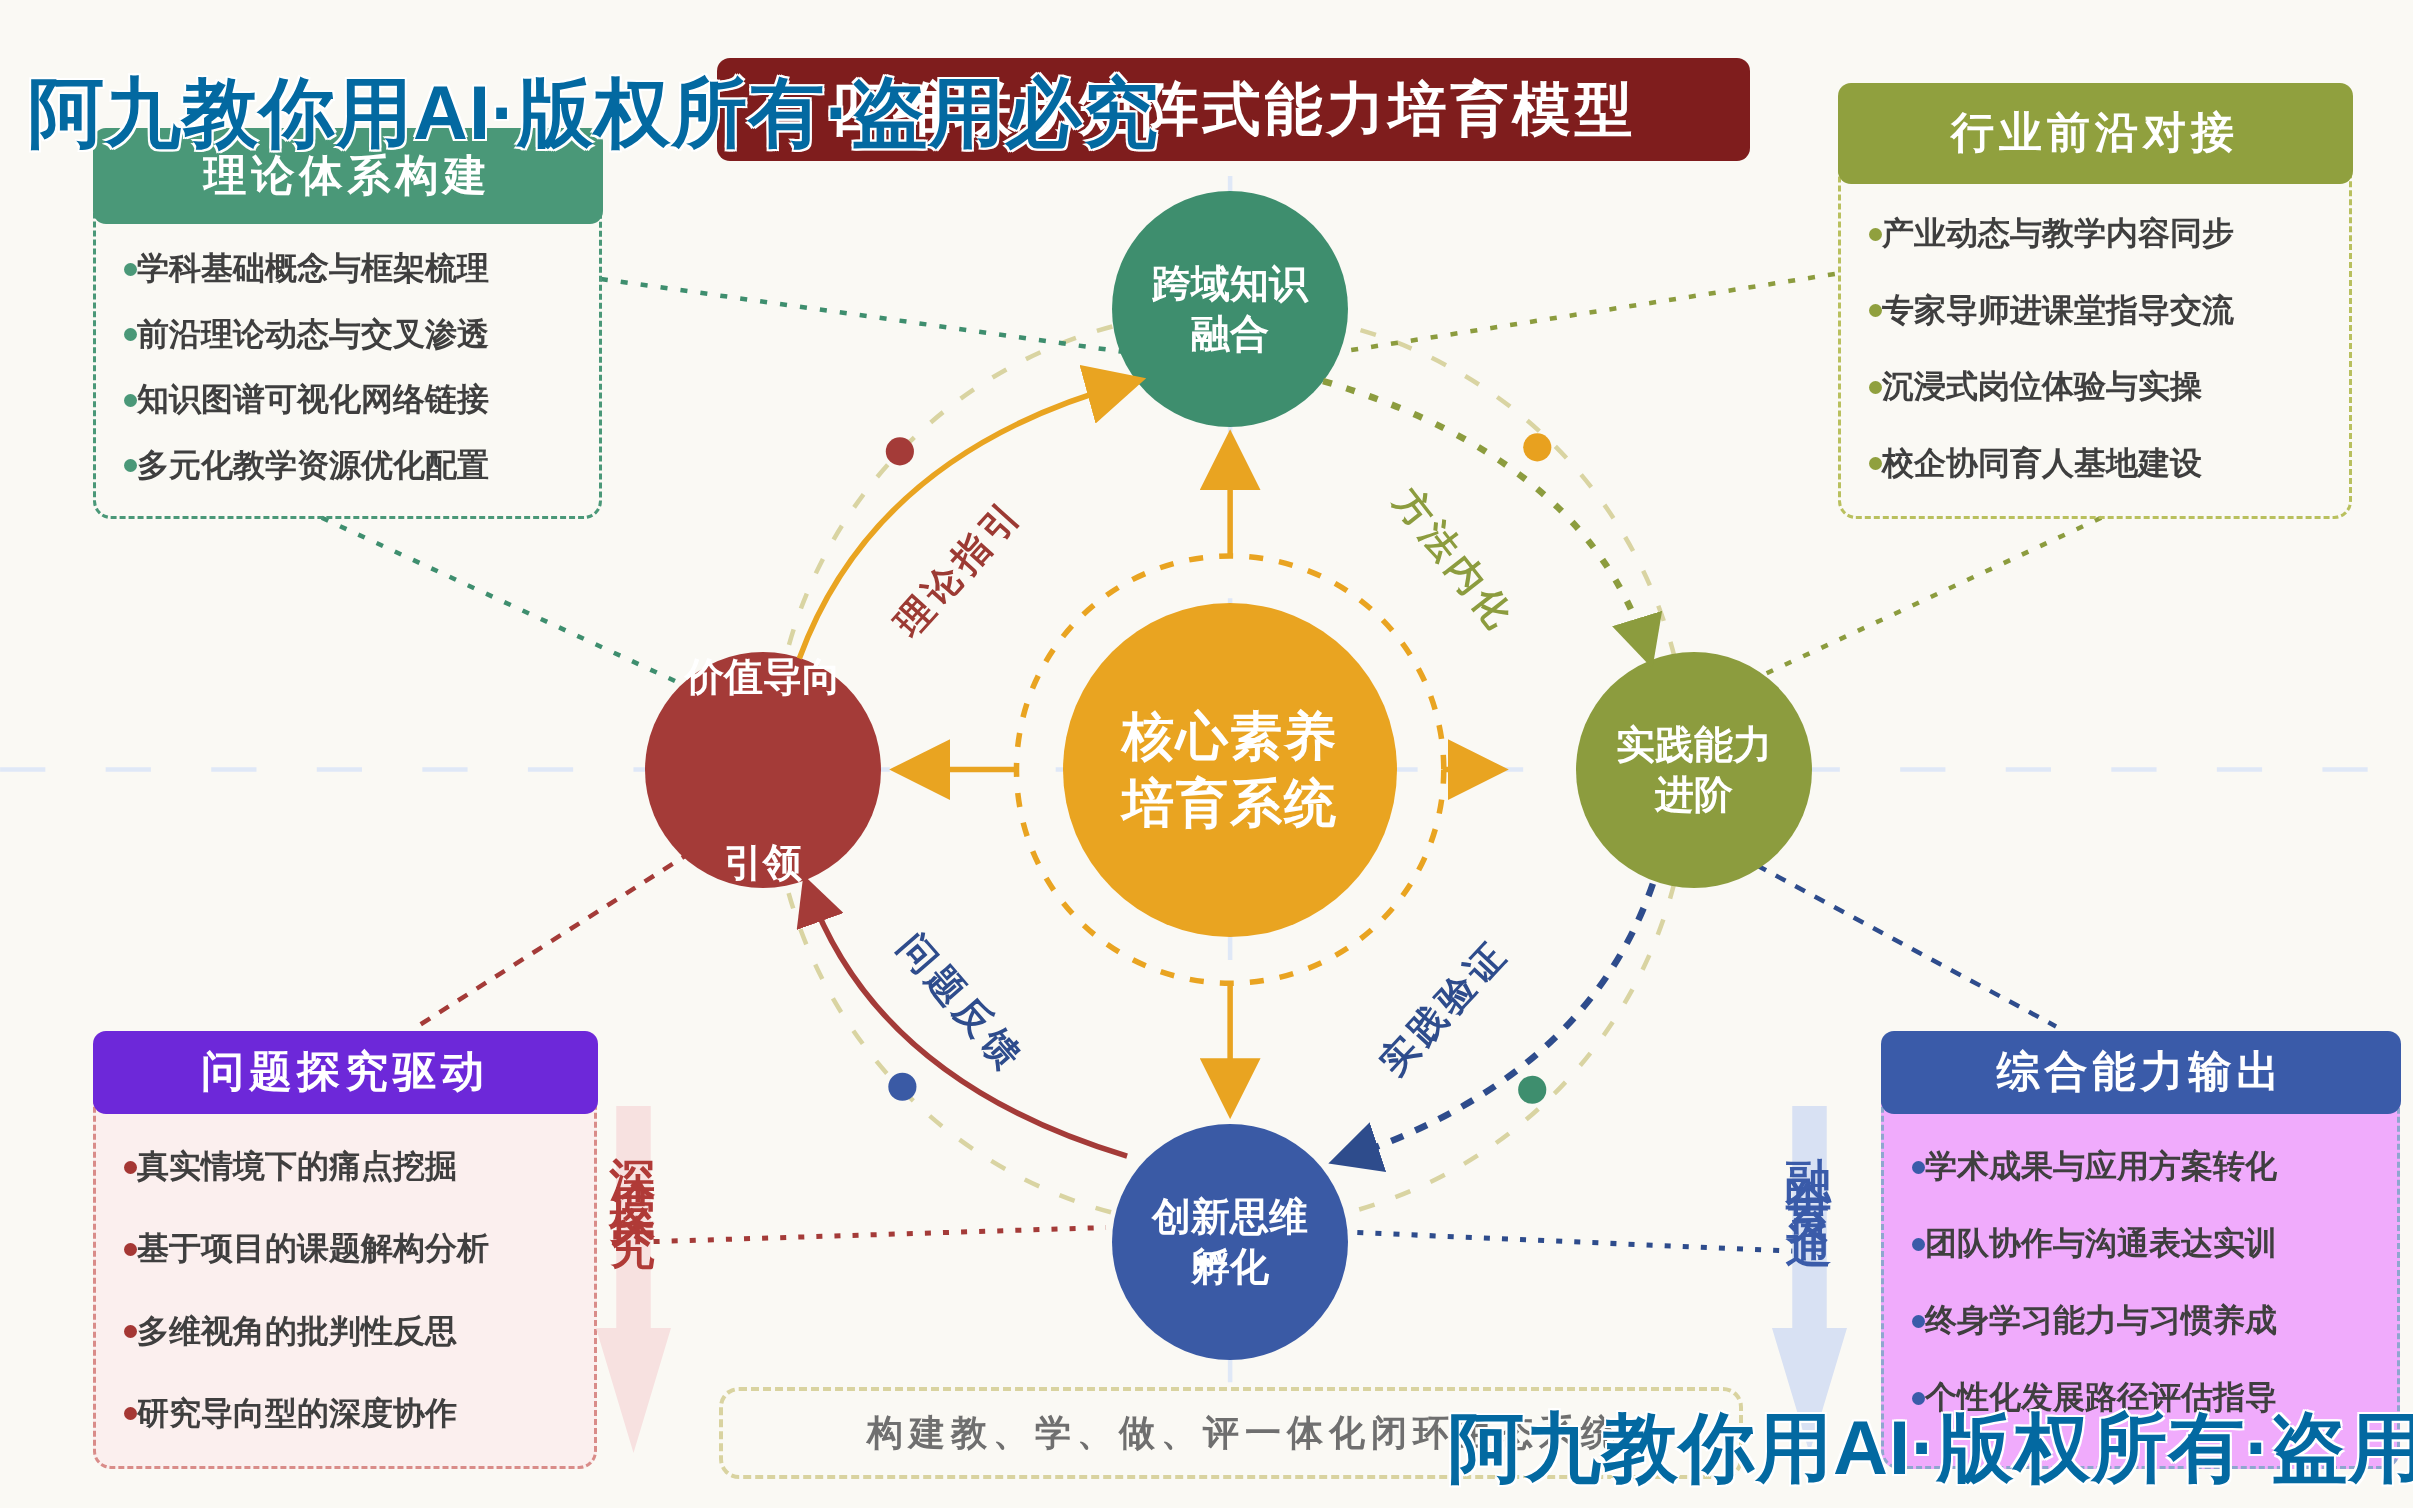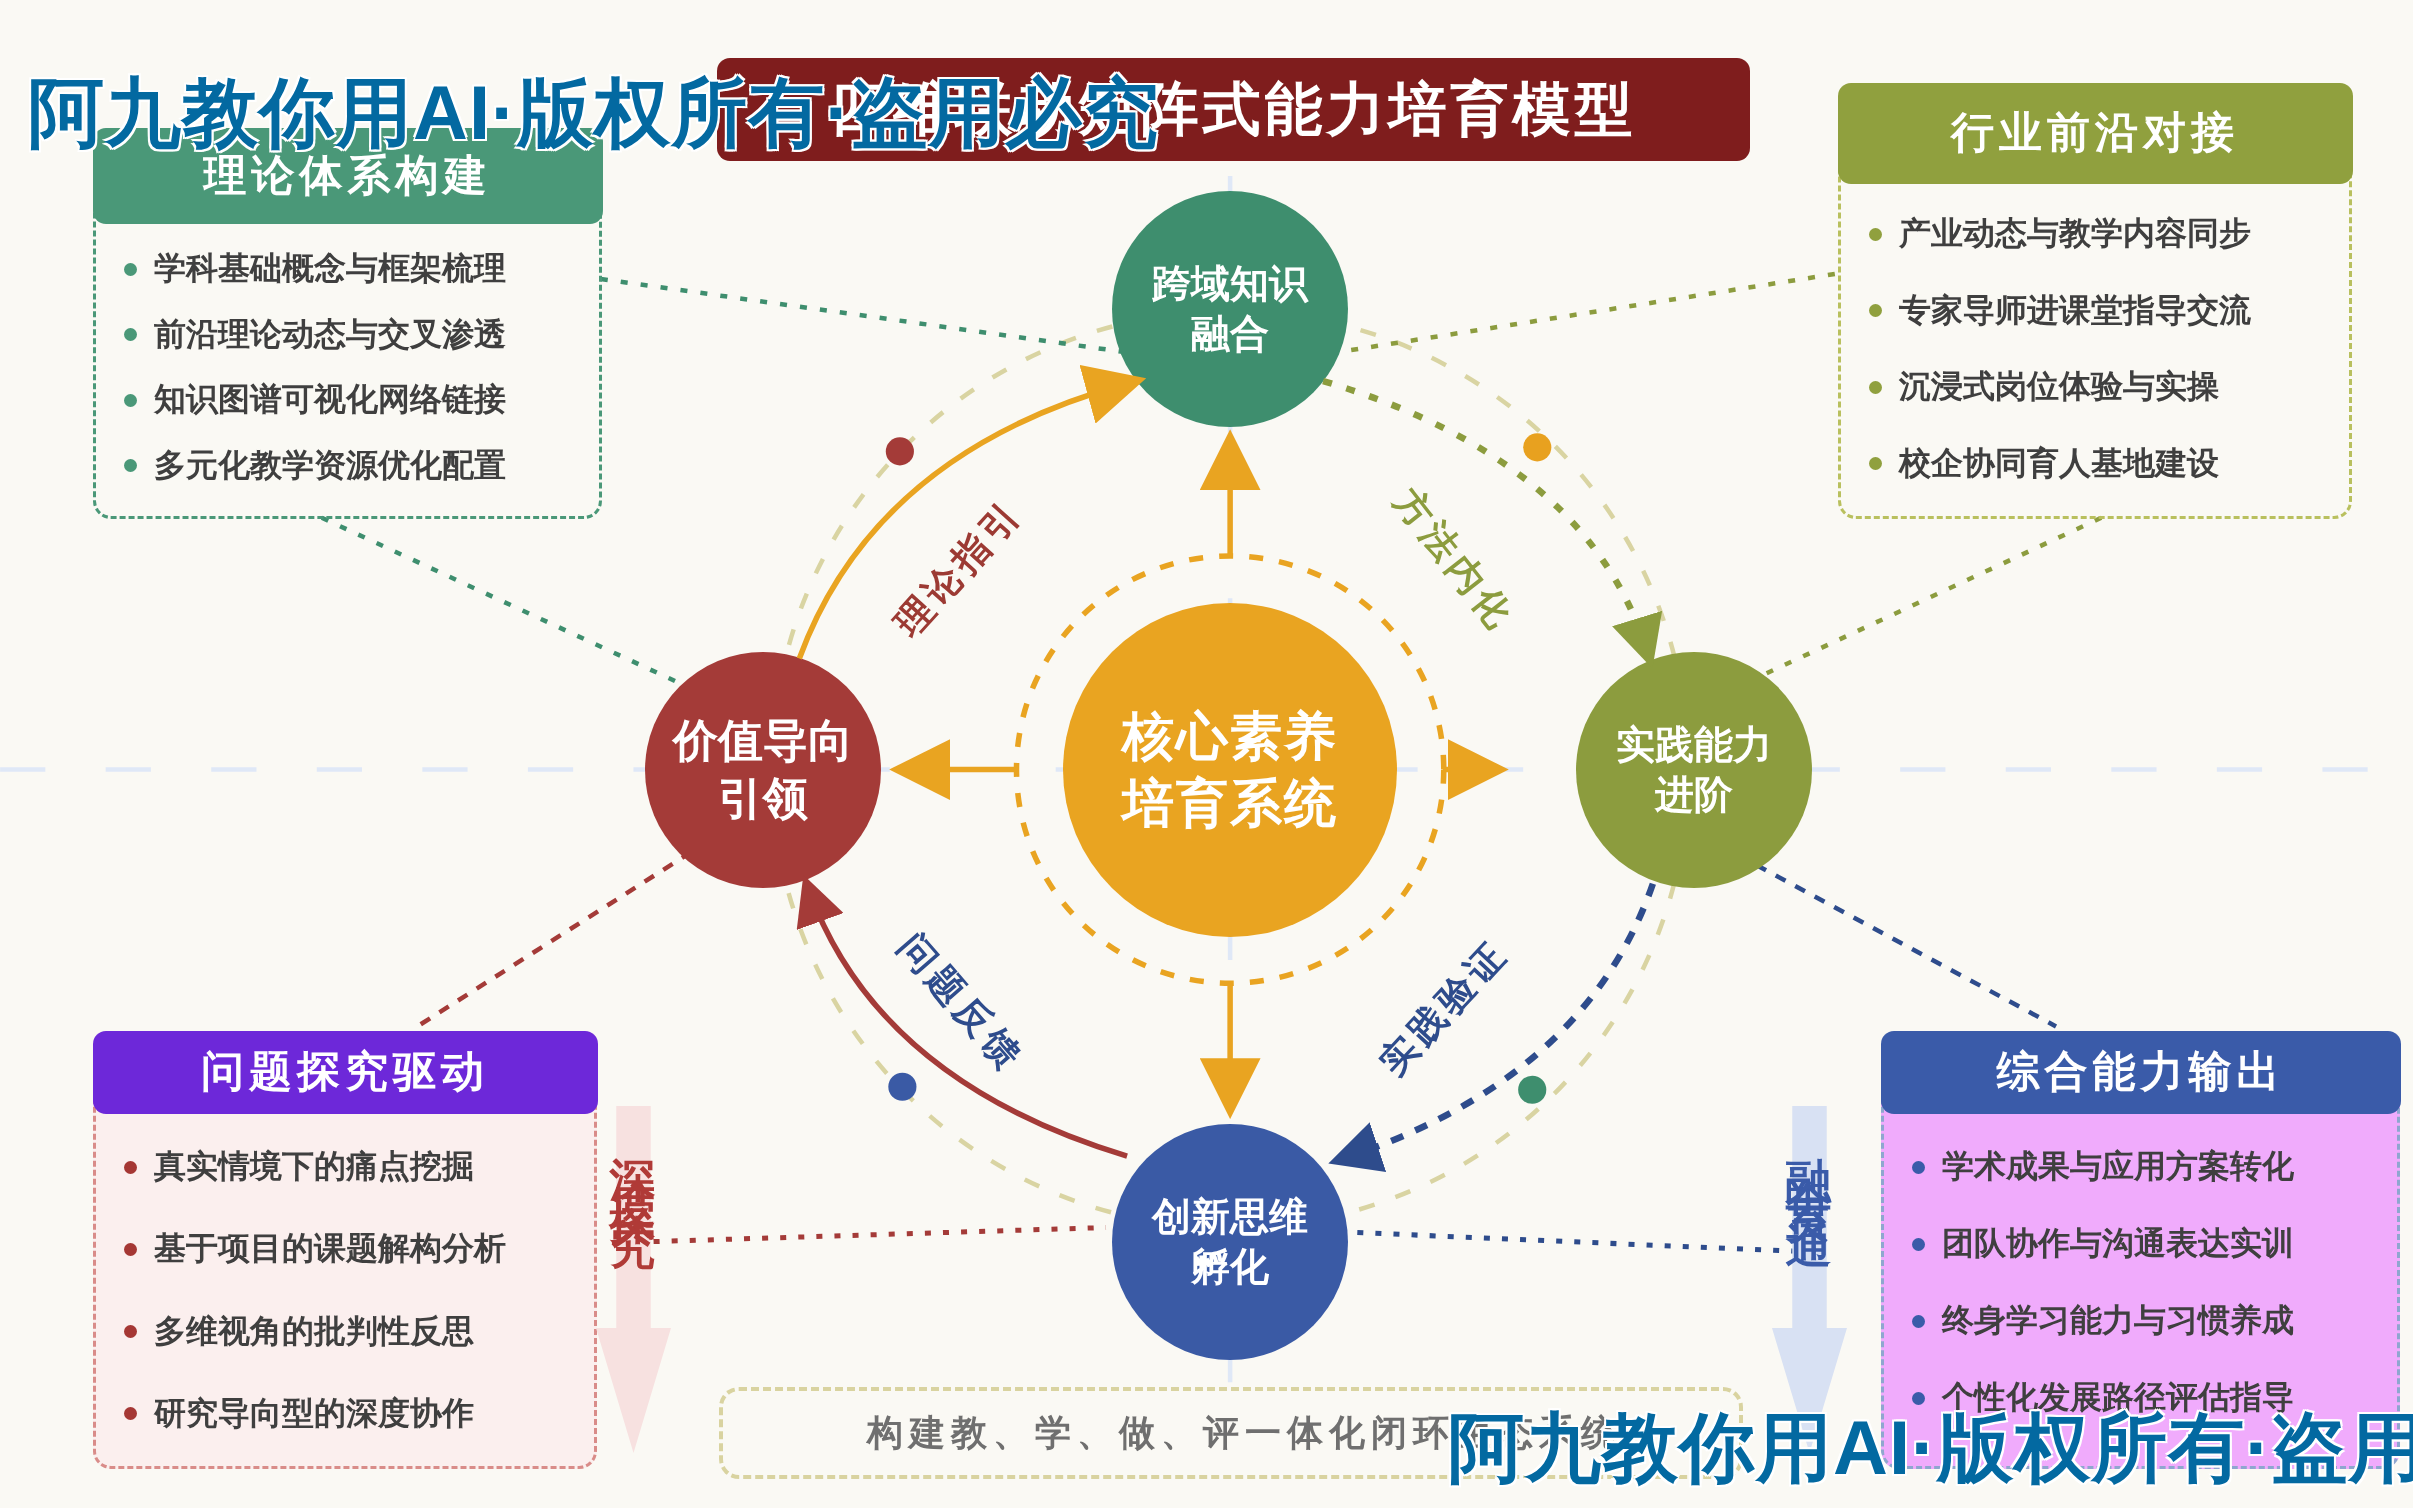--- a/index.html
+++ b/index.html
@@ -13,36 +13,36 @@
   .title-bar{left:717px;top:58px;width:1033px;height:103px;background:#7f1d1d;
     border-radius:13px;display:flex;align-items:center;justify-content:center;z-index:2;}
   .title-bar span{color:#fff;font-size:58px;font-weight:700;letter-spacing:4px;white-space:nowrap;}
   
   .node{border-radius:50%;display:flex;flex-direction:column;align-items:center;justify-content:center;
         text-align:center;color:#fff;font-weight:700;z-index:2;line-height:1.28;}
   .node span{white-space:nowrap;}
   .node-center{left:1063px;top:603px;width:334px;height:334px;background:#E9A421;font-size:52px;letter-spacing:2px;}
   .node-top{left:1112px;top:191px;width:236px;height:236px;background:#3E8E6E;font-size:39px;}
   .node-bottom{left:1112px;top:1124px;width:236px;height:236px;background:#3A5AA5;font-size:39px;}
-  .node-left{left:645px;top:652px;width:236px;height:236px;background:#A43B38;font-size:45px;}
+  .node-left{left:645px;top:652px;width:236px;height:236px;background:#A43B38;font-size:39px;justify-content:space-between;}
   .node-right{left:1576px;top:652px;width:236px;height:236px;background:#8C9C3E;font-size:39px;}
   
   .flow-label{z-index:4;font-size:37px;font-weight:700;letter-spacing:5px;white-space:nowrap;}
   .fl-theory{left:875px;top:543px;color:#9C3A33;transform:rotate(-48deg);}
   .fl-method{left:1370px;top:535px;color:#8C9C3E;transform:rotate(52deg);}
   .fl-practice{left:1360px;top:983px;color:#2E4C8C;transform:rotate(-47deg);}
   .fl-feedback{left:877px;top:978px;color:#2E4C8C;transform:rotate(49deg);}
   
   .panel{border-radius:18px;z-index:2;}
   .panel .p-head{position:absolute;left:-3.5px;top:-3.5px;width:calc(100% + 7px);
     border-radius:13px;display:flex;align-items:center;justify-content:center;}
   .panel .p-head span{color:#fff;font-size:43px;font-weight:700;letter-spacing:5px;}
   .panel ul{list-style:none;margin:0;padding:0;position:absolute;left:28px;right:15px;
     display:flex;flex-direction:column;justify-content:space-between;}
-  .panel li{display:flex;align-items:center;gap:17px;}
+  .panel li{display:flex;align-items:center;}
   .panel li .dot{width:13px;height:13px;border-radius:50%;flex:0 0 auto;}
   .panel li .itx{font-size:32px;font-weight:700;color:#3F3F3F;white-space:nowrap;}
   .panel-tl{left:93px;top:128px;width:503px;height:385px;border:3.5px dashed #4A9878;}
   .panel-tl .p-head{height:96px;background:#4A9878;}
   .panel-tl ul{top:116px;bottom:28px;}
   .panel-tr{left:1838px;top:83px;width:508px;height:430px;border:3.5px dashed #B9C05E;}
   .panel-tr .p-head{height:101px;background:#90A03E;}
   .panel-tr ul{top:126px;bottom:30px;}
   .panel-bl{left:93px;top:1031px;width:498px;height:432px;border:3.5px dashed #D98C89;background:#FBEFEE;}
   .panel-bl .p-head{height:83px;background:#6d28d9;}

